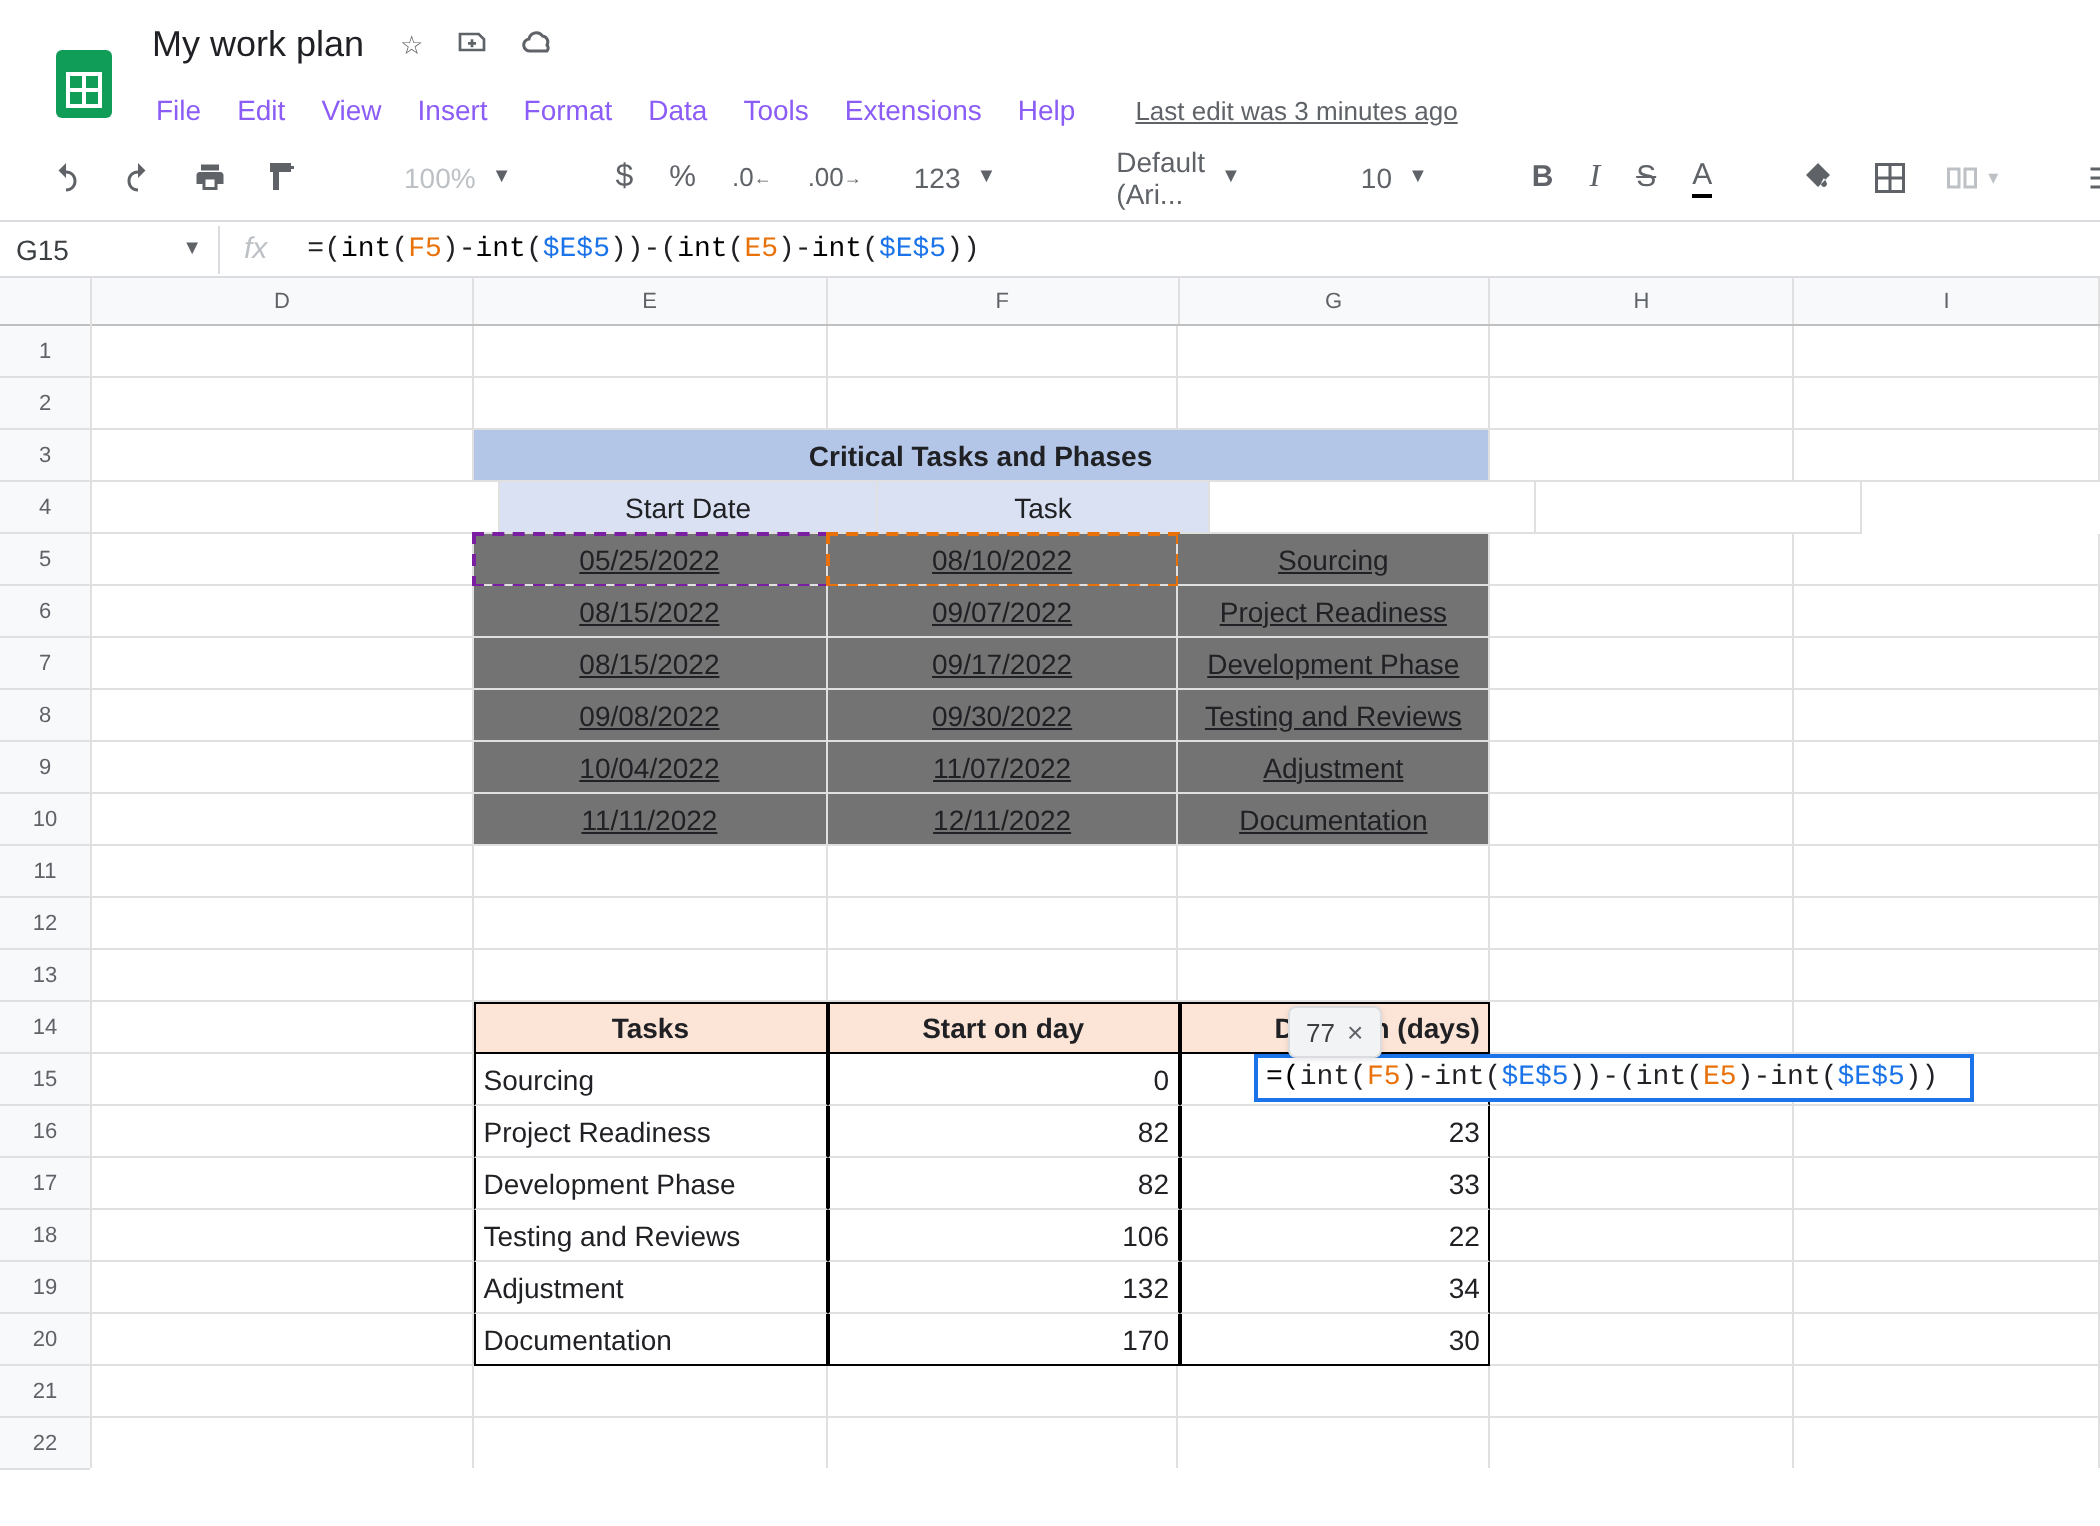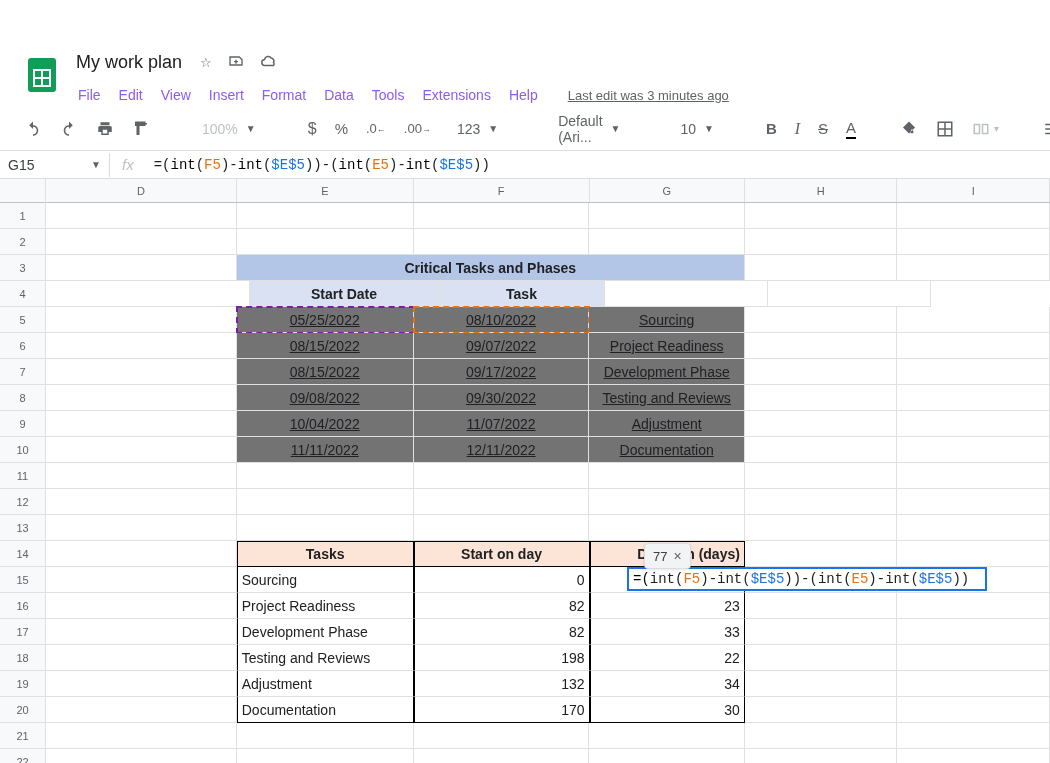--- a/index.html
+++ b/index.html
@@ -1,18 +1,18 @@
 <!DOCTYPE html>
 <html><head>
 <meta charset="utf-8">
 <style>
   * { box-sizing: border-box; margin: 0; padding: 0; }
   body { font-family: Arial, sans-serif; font-size: 13px; color: #202124; background: #fff; width: 1050px; height: 763px; overflow: hidden; }
   
-  .header { display: flex; align-items: flex-start; padding: 8px 12px 0; margin-top: 40px; }
+  .header { display: flex; align-items: center; padding: 8px 12px 0; }
   .logo { width: 40px; height: 40px; margin: 6px 8px 0 10px; }
   .title-area { flex: 1; }
   .title-row { display: flex; align-items: center; gap: 8px; }
   .doc-title { font-size: 18px; color: #202124; padding: 2px 6px; }
   .title-icon { color: #5f6368; cursor: pointer; padding: 4px; }
   .menu-row { display: flex; gap: 2px; margin-top: 6px; align-items: center; }
   .menu-item { padding: 4px 8px; font-size: 14px; color: #8b5cf6; cursor: pointer; border-radius: 4px; }
   .last-edit { color: #5f6368; text-decoration: underline; margin-left: 20px; cursor: pointer; }
   
   .toolbar { display: flex; align-items: center; padding: 6px 24px; border-bottom: 1px solid #dadce0; gap: 18px; height: 44px; }
@@ -41,21 +41,21 @@
   .col-E { width: 189px; }
   .col-F { width: 188px; }
   .col-G { width: 166px; }
   .col-H { width: 163px; }
   .col-I { width: 163px; }
   .rows { position: relative; }
   .row { display: flex; height: 26px; }
   .cell { border-right: 1px solid #e0e0e0; border-bottom: 1px solid #e0e0e0; display: flex; align-items: center; padding: 0 4px; font-size: 14px; overflow: visible; white-space: nowrap; }
   
   .merged-header { background: #b4c6e7; font-weight: bold; justify-content: center; }
-  .tbl-hdr { background: #d9e1f2; font-weight: bold; justify-content: center; }
+  .tbl-hdr { background: #d9e1f2; font-weight: normal; justify-content: center; }
   .tbl-cell { background: #737373; justify-content: center; text-decoration: underline; }
   .tbl-hdr2 { background: #fce4d6; font-weight: bold; justify-content: center; border: 1px solid #000; }
   .tbl-cell2 { background: #fff; border-left: 1px solid #000; border-right: 1px solid #000; }
   .tbl-cell2.right { justify-content: flex-end; }
   .bottom-border { border-bottom: 1px solid #000; }
   
   .dashed-purple { outline: 2px dashed #7b1fa2; outline-offset: -1px; }
   .dashed-orange { outline: 2px dashed #e8710a; outline-offset: -1px; }
   
   .active-cell { position: absolute; border: 2px solid #1a73e8; background: #fff; display: flex; align-items: center; padding: 0 4px; font-size: 14px; font-family: 'Courier New', monospace; z-index: 10; }
@@ -366,21 +366,21 @@
           <div class="cell col-D"></div>
           <div class="cell col-E tbl-cell2">Development Phase</div>
           <div class="cell col-F tbl-cell2 right">82</div>
           <div class="cell col-G tbl-cell2 right">33</div>
           <div class="cell col-H"></div>
           <div class="cell col-I"></div>
         </div>
       <div class="row">
           <div class="cell col-D"></div>
           <div class="cell col-E tbl-cell2">Testing and Reviews</div>
-          <div class="cell col-F tbl-cell2 right">198</div>
+          <div class="cell col-F tbl-cell2 right">106</div>
           <div class="cell col-G tbl-cell2 right">22</div>
           <div class="cell col-H"></div>
           <div class="cell col-I"></div>
         </div>
       <div class="row">
           <div class="cell col-D"></div>
           <div class="cell col-E tbl-cell2">Adjustment</div>
           <div class="cell col-F tbl-cell2 right">132</div>
           <div class="cell col-G tbl-cell2 right">34</div>
           <div class="cell col-H"></div>

